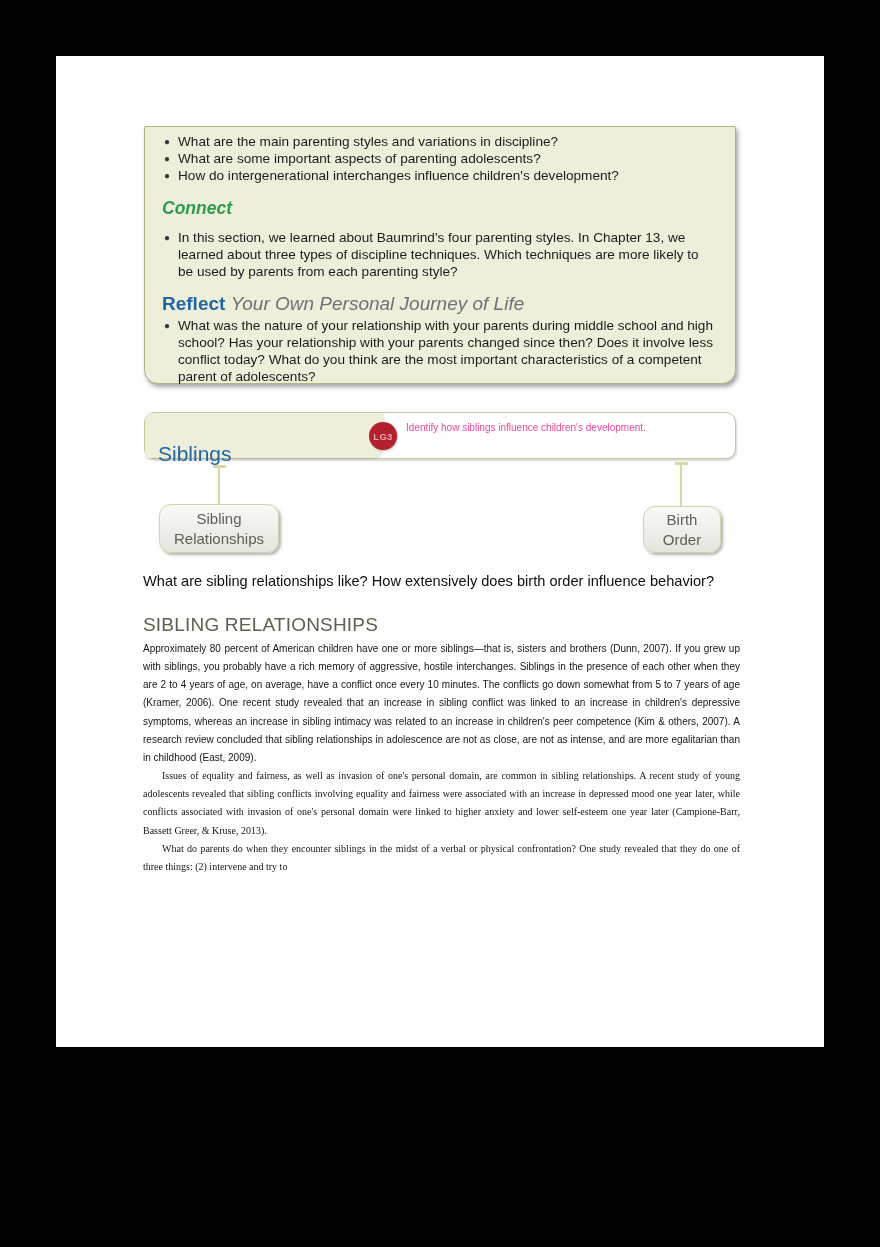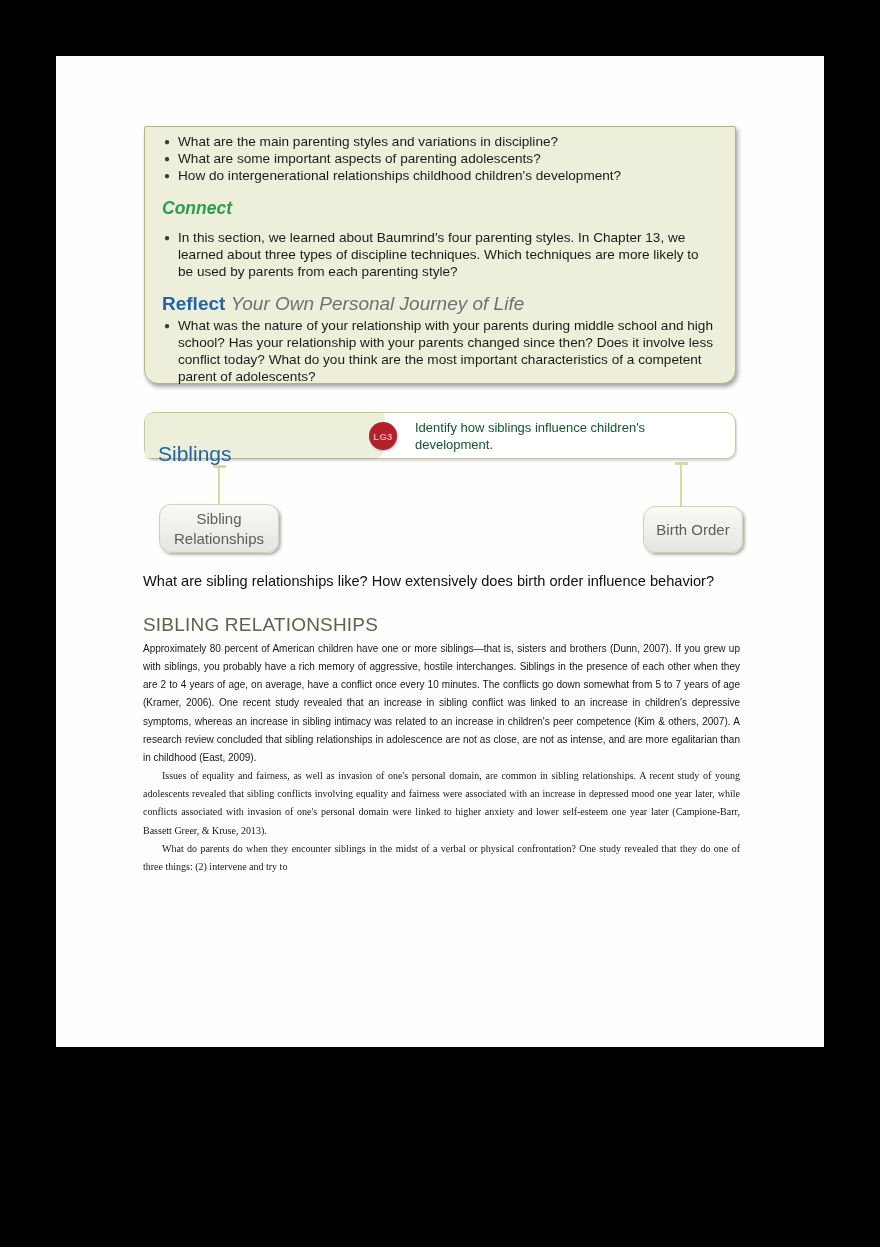--- a/index.html
+++ b/index.html
@@ -66,22 +66,22 @@
   .lg-badge {
     position: absolute; left: 224px; top: 9px;
     width: 28px; height: 28px; border-radius: 50%;
     background: var(--badge_red, #b3202e);
     color: #efa6ab; font-size: 9.5px; font-weight: bold;
     display: flex; align-items: center; justify-content: center;
     letter-spacing: 0.3px;
     box-shadow: 1px 1px 2px rgba(0,0,0,0.25);
   }
   .learning-goal {
-    position: absolute; left: 270px; top: 7px;
-    width: 290px; font-size: 13px; line-height: 16.6px; color: #14532d;
+    position: absolute; left: 261px; top: 7px;
+    width: 290px; font-size: 10px; line-height: 16.6px; color: #ec4899;
   }
 
   
   .connector {
     position: absolute; width: 2px;
     background: var(--connector_olive, #d8d9a4);
   }
   .connector-cap {
     position: absolute; height: 2.5px;
     background: var(--connector_olive, #d8d9a4);
@@ -90,21 +90,21 @@
     position: absolute;
     background: linear-gradient(#f9f9f7, #e5e5df);
     border: 1.5px solid #d2d2ac;
     border-radius: 12px;
     box-shadow: 2px 2px 3px rgba(0,0,0,0.3);
     color: #5f5f54; font-size: 15px; line-height: 19.5px;
     display: flex; align-items: center; justify-content: center;
     text-align: center; padding: 2px 6px;
   }
   .node-left  { left: 103px; top: 448px; width: 120px; height: 49px; }
-  .node-right { left: 587px; top: 450px; width: 100px;  height: 47px; }
+  .node-right { left: 587px; top: 450px; width: 78px;  height: 47px; }
 
   
   .intro-question {
     position: absolute; left: 87px; top: 517px;
     width: 596px; font-size: 14.6px; color: #0f0f0f;
   }
   .section-heading {
     position: absolute; left: 87px; top: 558px;
     font-size: 19px; letter-spacing: 0.2px;
     color: var(--heading_olive, #60604e);
@@ -127,21 +127,21 @@
     <div class="bullet-item">
       <span class="bullet-dot">●</span>
       <span class="bullet-text">What are the main parenting styles and variations in discipline?</span>
     </div>
     <div class="bullet-item">
       <span class="bullet-dot">●</span>
       <span class="bullet-text">What are some important aspects of parenting adolescents?</span>
     </div>
     <div class="bullet-item">
       <span class="bullet-dot">●</span>
-      <span class="bullet-text">How do intergenerational relationships childhood children's development?</span>
+      <span class="bullet-text">How do intergenerational interchanges influence children's development?</span>
     </div>
 
     <div class="connect-heading">Connect</div>
     <div class="bullet-item">
       <span class="bullet-dot">●</span>
       <span class="bullet-text">In this section, we learned about Baumrind's four parenting styles. In Chapter 13, we learned about three types of discipline techniques. Which techniques are more likely to be used by parents from each parenting style?</span>
     </div>
 
     <div class="reflect-heading">
       <span class="reflect-word">Reflect</span>

